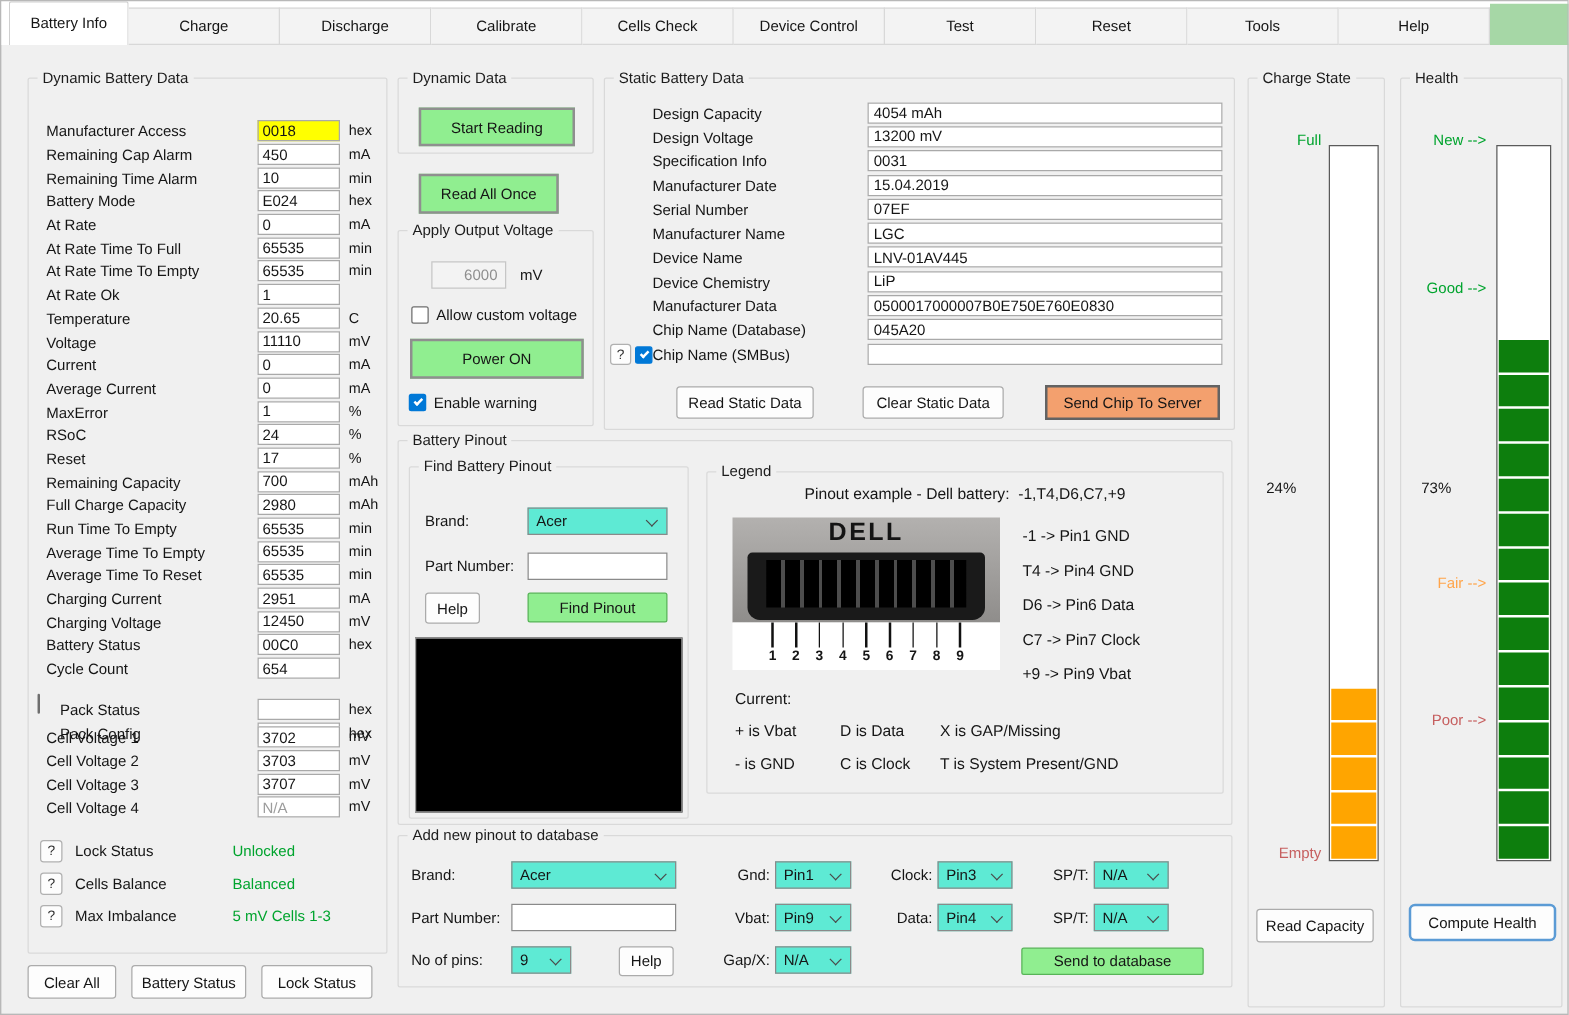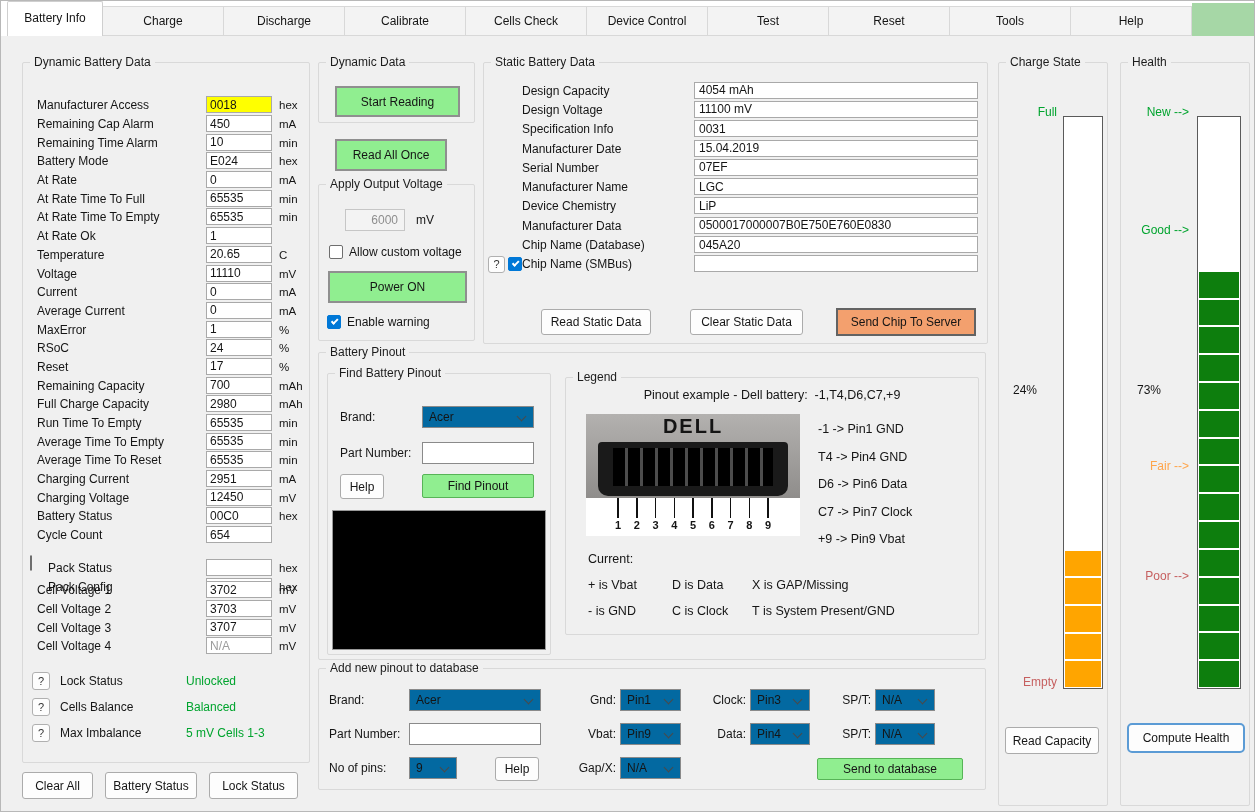--- a/index.html
+++ b/index.html
@@ -73,21 +73,21 @@
   
   #staticrows { position:absolute; left:1px; right:0; top:18px; }
   .strow { display:flex; align-items:center; height:19.3px; }
   .sleft { width:37px; flex:none; display:flex; align-items:center; gap:3px; padding-left:3px; }
   .sleft .qbtn { width:17px; height:17px; }
   .stlabel { width:172px; flex:none; white-space:nowrap; }
   .stval { flex:1; margin-right:9px; height:17px; border:1px solid #a9a9a9; background:#fff; padding:0 4px;
            display:flex; align-items:center; margin-top:-1px; }
 
   
-  .combo { position:absolute; height:22px; background:#0369a1; border:1px solid #8a8a8a; display:flex; align-items:center;
+  .combo { position:absolute; height:22px; background:#5eead4; border:1px solid #8a8a8a; display:flex; align-items:center;
            padding-left:6px; cursor:default; }
   .chev { position:absolute; right:8px; top:6px; width:7px; height:7px;
           border-right:1.3px solid #4a4a4a; border-bottom:1.3px solid #4a4a4a; transform:rotate(45deg); }
   .tinput { position:absolute; height:22px; background:#fff; border:1px solid #8a8a8a; padding:0 4px;
             display:flex; align-items:center; }
   .alabel { position:absolute; height:22px; display:flex; align-items:center; white-space:nowrap; }
   .alabel.ra { justify-content:flex-end; }
 
   .blackbox { position:absolute; background:#000; border:1px solid #999; }
 
@@ -356,41 +356,46 @@
   <span class="gtitle">Static Battery Data</span>
   <div id="staticrows">
       <div class="strow">
         <div class="sleft"></div>
         <span class="stlabel">Design Capacity</span>
         <span class="stval">4054 mAh</span>
       </div>
       <div class="strow">
         <div class="sleft"></div>
         <span class="stlabel">Design Voltage</span>
-        <span class="stval">11100 mV</span>
+        <span class="stval">13200 mV</span>
       </div>
       <div class="strow">
         <div class="sleft"></div>
         <span class="stlabel">Specification Info</span>
         <span class="stval">0031</span>
       </div>
       <div class="strow">
         <div class="sleft"></div>
         <span class="stlabel">Manufacturer Date</span>
         <span class="stval">15.04.2019</span>
       </div>
       <div class="strow">
         <div class="sleft"></div>
         <span class="stlabel">Serial Number</span>
         <span class="stval">07EF</span>
       </div>
       <div class="strow">
         <div class="sleft"></div>
         <span class="stlabel">Manufacturer Name</span>
         <span class="stval">LGC</span>
+      </div>
+      <div class="strow">
+        <div class="sleft"></div>
+        <span class="stlabel">Device Name</span>
+        <span class="stval">LNV-01AV445</span>
       </div>
       <div class="strow">
         <div class="sleft"></div>
         <span class="stlabel">Device Chemistry</span>
         <span class="stval">LiP</span>
       </div>
       <div class="strow">
         <div class="sleft"></div>
         <span class="stlabel">Manufacturer Data</span>
         <span class="stval">0500017000007B0E750E760E0830</span>

